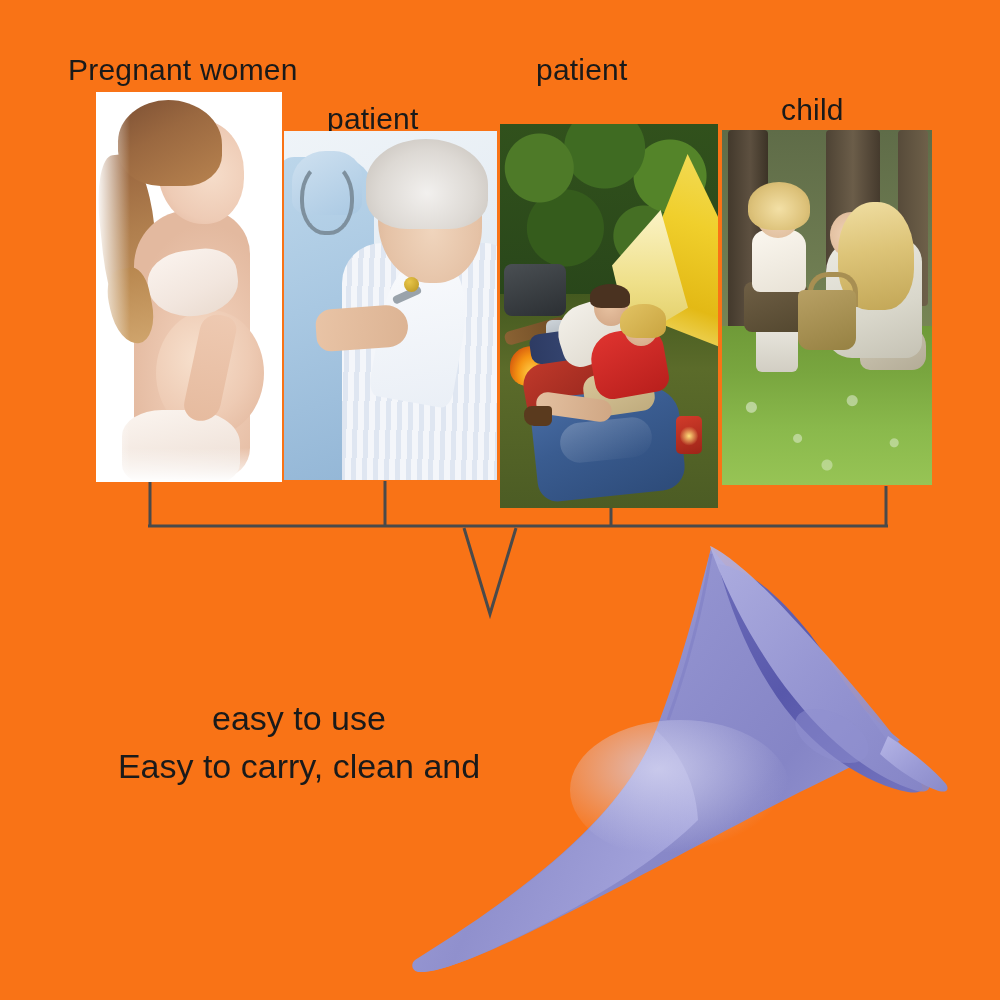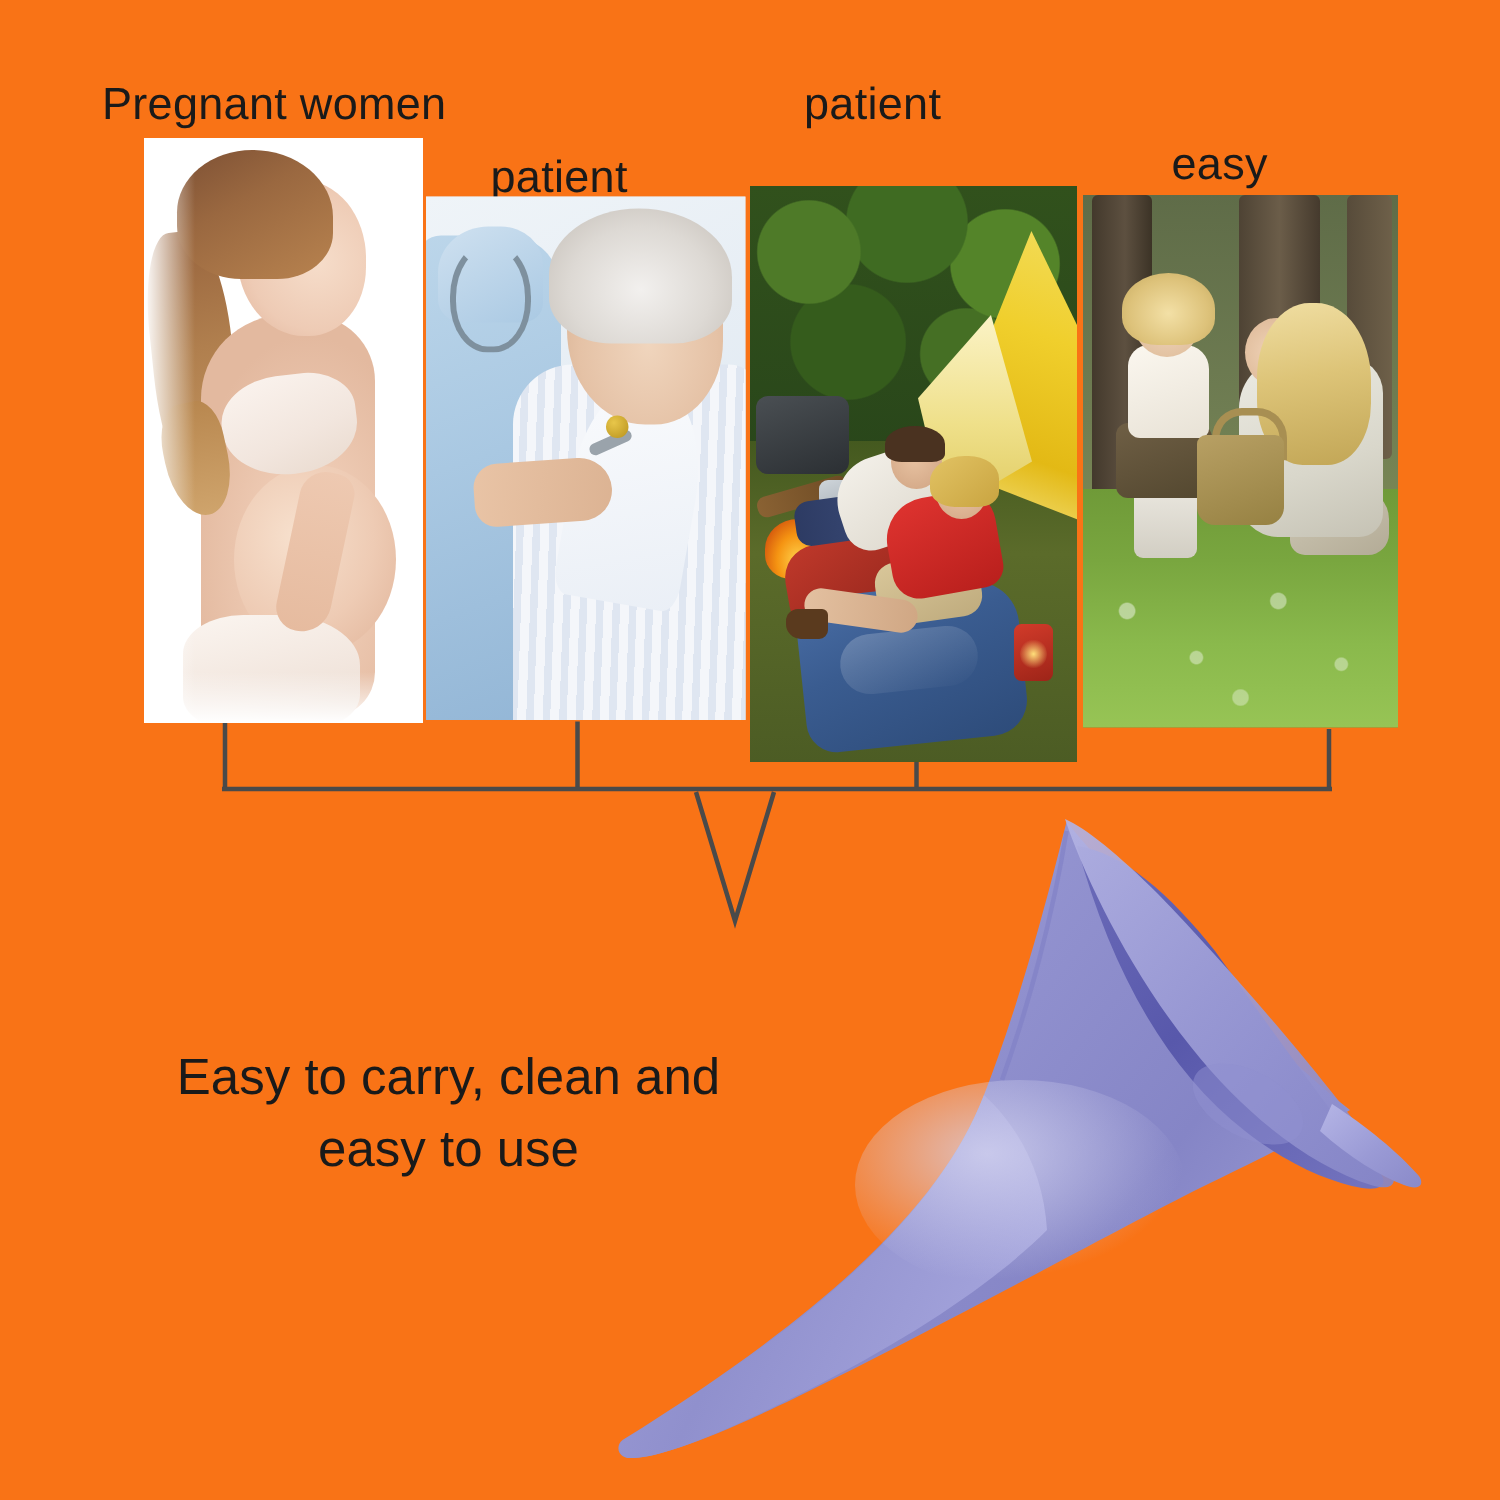--- a/index.html
+++ b/index.html
@@ -269,21 +269,21 @@
   #product { position:absolute; left: 380px; top: 540px; width: 580px; height: 440px; }
 </style>
 </head>
 <body>
 
 <div id="stage">
 
   <div class="cat-label" id="label-pregnant">Pregnant women</div>
   <div class="cat-label" id="label-patient">patient</div>
   <div class="cat-label" id="label-outdoor">patient</div>
-  <div class="cat-label" id="label-child">easy</div>
+  <div class="cat-label" id="label-child">child</div>
 
   <div class="photo" id="photo-pregnant">
     <div class="pw pw-braid"></div>
     <div class="pw pw-body"></div>
     <div class="pw pw-belly"></div>
     <div class="pw pw-brief"></div>
     <div class="pw pw-bra"></div>
     <div class="pw pw-arm"></div>
     <div class="pw pw-head"></div>
     <div class="pw pw-hair"></div>
@@ -360,22 +360,22 @@
       <line x1="611" y1="508" x2="611" y2="527"></line>
       <line x1="886" y1="486" x2="886" y2="527"></line>
 
       <line x1="148" y1="526" x2="888" y2="526"></line>
 
       <polyline points="464,528 490,614 516,528"></polyline>
     </g>
   </svg>
 
   <div id="tagline">
+    <div>easy to use</div>
     <div>Easy to carry, clean and</div>
-    <div>easy to use</div>
   </div>
 
   <svg id="product" viewBox="0 0 580 440">
     <defs>
       <linearGradient id="gOuter" x1="0%" y1="0%" x2="100%" y2="70%">
         <stop offset="0%" stop-color="#a9a9dd"></stop>
         <stop offset="35%" stop-color="#9696d2"></stop>
         <stop offset="75%" stop-color="#8585c6"></stop>
         <stop offset="100%" stop-color="#9b9bd4"></stop>
       </linearGradient>

